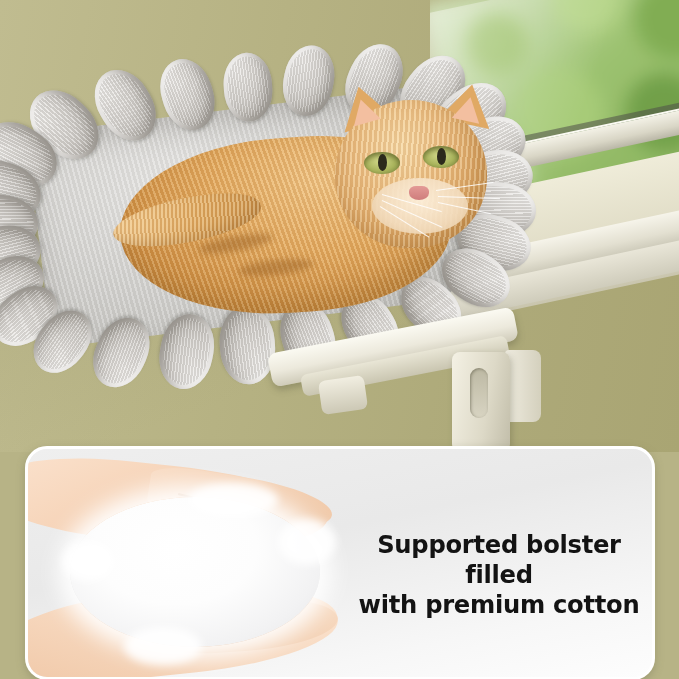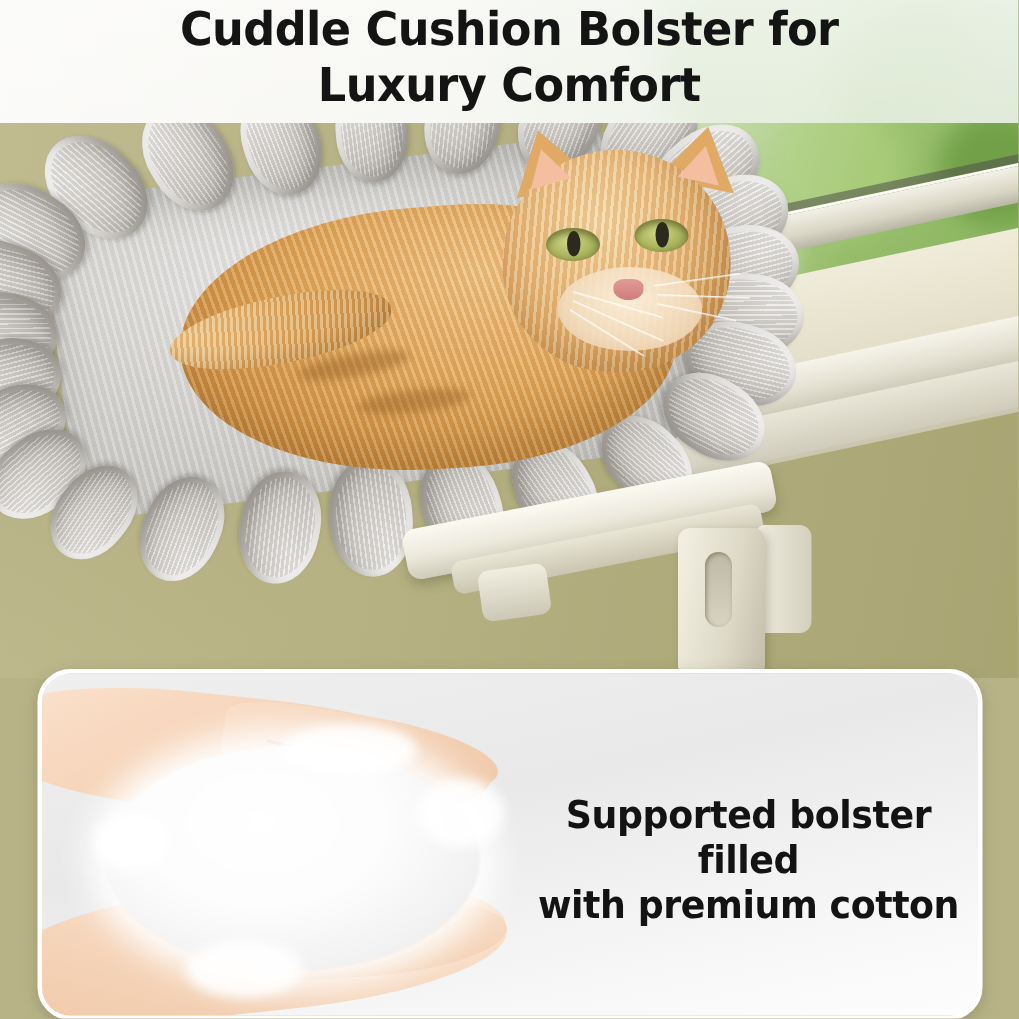--- a/index.html
+++ b/index.html
@@ -404,28 +404,20 @@
     </div>
 
     <div class="shelf-plate"></div>
     <div class="shelf-lip"></div>
     <div class="bracket-foot"></div>
     <div class="bracket-hook"></div>
     <div class="bracket-arm"></div>
     <div class="bracket-slot"></div>
   </div>
 
-  <div class="header">
-    <div class="header-bg"></div>
-    <div class="header-veil"></div>
-    <div class="header-title">
-      <div>Cuddle Cushion Bolster for</div>
-      <div>Luxury Comfort</div>
-    </div>
-  </div>
 
   <div class="card">
     <div class="card-photo">
       <div class="hand-upper"></div>
       <div class="hand-upper-fingers"></div>
       <div class="finger-line" style="left:150px; top:44px; width:66px; transform:rotate(13deg);"></div>
       <div class="finger-line" style="left:178px; top:54px; width:60px; transform:rotate(13deg);"></div>
       <div class="finger-line" style="left:206px; top:62px; width:52px; transform:rotate(12deg);"></div>
       <div class="hand-lower"></div>
       <div class="hand-lower-fingers"></div>

